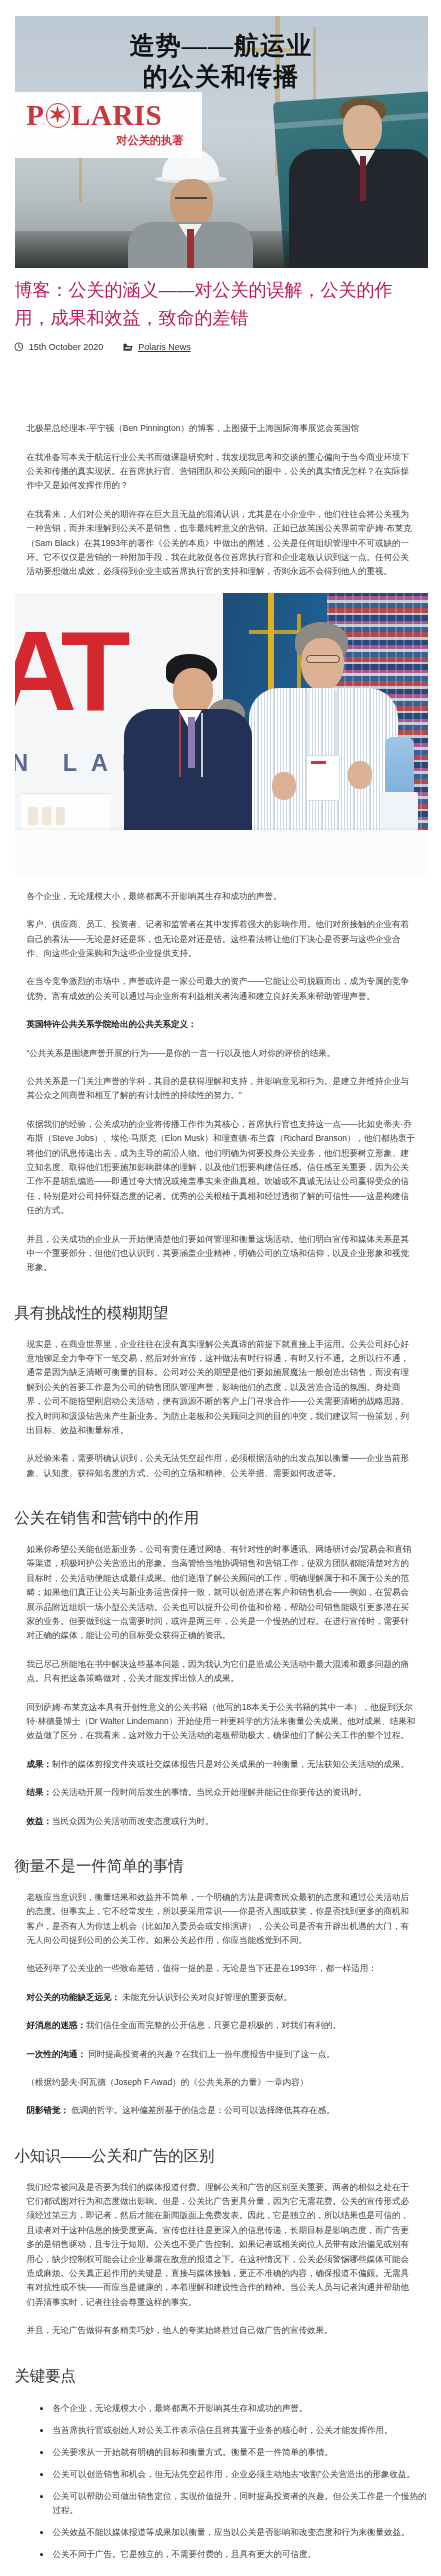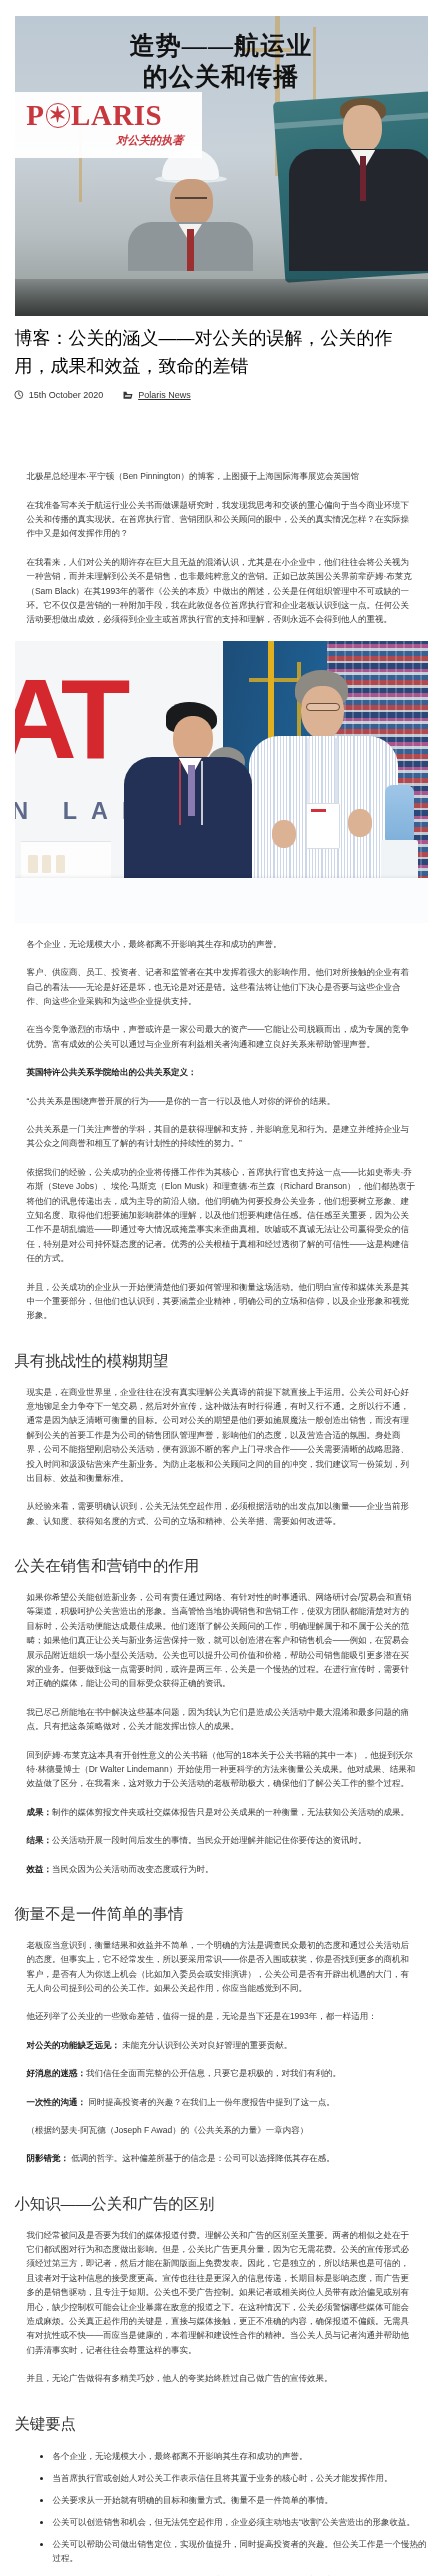--- a/index.html
+++ b/index.html
@@ -1,21 +1,21 @@
 <!DOCTYPE html>
 <html lang="zh" style="font-size:8.5px"><head>
 <meta charset="utf-8">
 <style>
   * { box-sizing: border-box; }
   html,body { margin:0; padding:0; background:#ffffff; }
   .page { width:442px; margin:0 auto; background:#fff; font-family:"Liberation Sans","DejaVu Sans",sans-serif; color:#3a3a3a; }
   .content { padding:0 14.4px 32px; }
 
   
-  .hero { position:relative; width:413px; height:300px; margin:16px auto 0; overflow:hidden;
+  .hero { position:relative; width:413px; height:252px; margin:16px auto 0; overflow:hidden;
           background:linear-gradient(180deg,#bcc8d3 0%,#c9d2d9 45%,#b8bfc2 72%,#8f9694 100%); }
   .hero-title { position:absolute; top:15px; left:0; width:100%; text-align:center; z-index:5;
                 font-family:"Liberation Serif","DejaVu Serif",serif; font-weight:700;
                 font-size:25px; line-height:1.22; color:#121212; letter-spacing:1.1px; }
   .crane { position:absolute; background:#c99a3f; opacity:.5; z-index:1; }
   .crane.c1 { left:260px; top:0; width:5.3px; height:160px; }
   .crane.c2 { left:298px; top:10.6px; width:3.7px; height:138px; }
   .crane.c3 { left:64px; top:80px; width:3.2px; height:106px; }
   .crane.c4 { left:229px; top:32px; width:48px; height:3.7px; }
   .hull { position:absolute; right:-27px; top:80px; width:176px; height:181px; z-index:1;
@@ -40,21 +40,21 @@
   .hp1 .collar { position:absolute; left:55px; top:75px; width:23.4px; height:19px; background:#f2f2f0; clip-path:polygon(0 0,100% 0,50% 100%); }
   .hp1 .tie { position:absolute; left:63px; top:80px; width:7px; height:42px; background:#9c3030; }
   .hp2 { right:-5.3px; top:85px; width:144px; height:170px; }
   .hp2 .hair { position:absolute; left:51px; top:-3.2px; width:46px; height:23.4px; background:#6d5336; border-radius:50% 50% 34% 34%; }
   .hp2 .face { position:absolute; left:54px; top:4.3px; width:39px; height:48px; background:#d8b192; border-radius:44% 44% 48% 48%; }
   .hp2 .suit { position:absolute; left:0; top:48px; width:144px; height:122px; background:#23262c; border-radius:25.6px 25.6px 0 0; }
   .hp2 .collar { position:absolute; left:62px; top:49px; width:24.5px; height:21px; background:#f4f4f2; clip-path:polygon(0 0,100% 0,50% 100%); }
   .hp2 .tie { position:absolute; left:71px; top:55px; width:6.4px; height:45px; background:#6e2430; }
 
   
-  h1.post-title { font-size:18px; line-height:28px; font-weight:400; color:#000000; margin:7.5px 0 0; }
+  h1.post-title { font-size:18px; line-height:28px; font-weight:400; color:#be185d; margin:7.5px 0 0; }
   .meta { display:flex; align-items:center; margin-top:10.6px; font-size:9px; color:#333; }
   .meta-item { display:flex; align-items:center; gap:4.8px; margin-right:20px; }
   .meta svg { display:block; }
   .cat-link { color:#333; text-decoration:underline; cursor:pointer; }
   .first-para { margin-top:69px !important; }
   p.body { font-size:8.5px; line-height:14.4px; margin:14px 12px; color:#3a3a3a; }
   p.body strong { color:#222; }
   h2.sec { font-size:15.4px; line-height:19.7px; font-weight:400; color:#333; margin:28px 0 12.8px; }
   ul.keylist { margin:16px 0 0; padding:0 0 0 38px; }
   ul.keylist li { font-size:8.5px; line-height:14.4px; margin-bottom:7.5px; color:#3a3a3a; }
@@ -121,21 +121,21 @@
     <div class="crane c2"></div>
     <div class="crane c3"></div>
     <div class="crane c4"></div>
     <div class="hull"></div>
     <div class="logo-box">
       <div class="logo-line" style="color:#C8373E;">
         <span>P</span>
           <span class="logo-o" style="border:1.1px solid #C8373E;color:#C8373E;">✶</span>
           <span>LARIS</span>
       </div>
-      <div class="logo-tagline" style="color:#C8373E;font-style:italic;">对公关的执著</div>
+      <div class="logo-tagline" style="color:#C8373E;">对公关的执著</div>
     </div>
     <div class="hp hp1">
       <div class="brim"></div>
         <div class="hat"></div>
         <div class="face"></div>
         <div class="glasses"></div>
       <div class="jacket"></div>
         <div class="collar"></div>
         <div class="tie"></div>
     </div>

